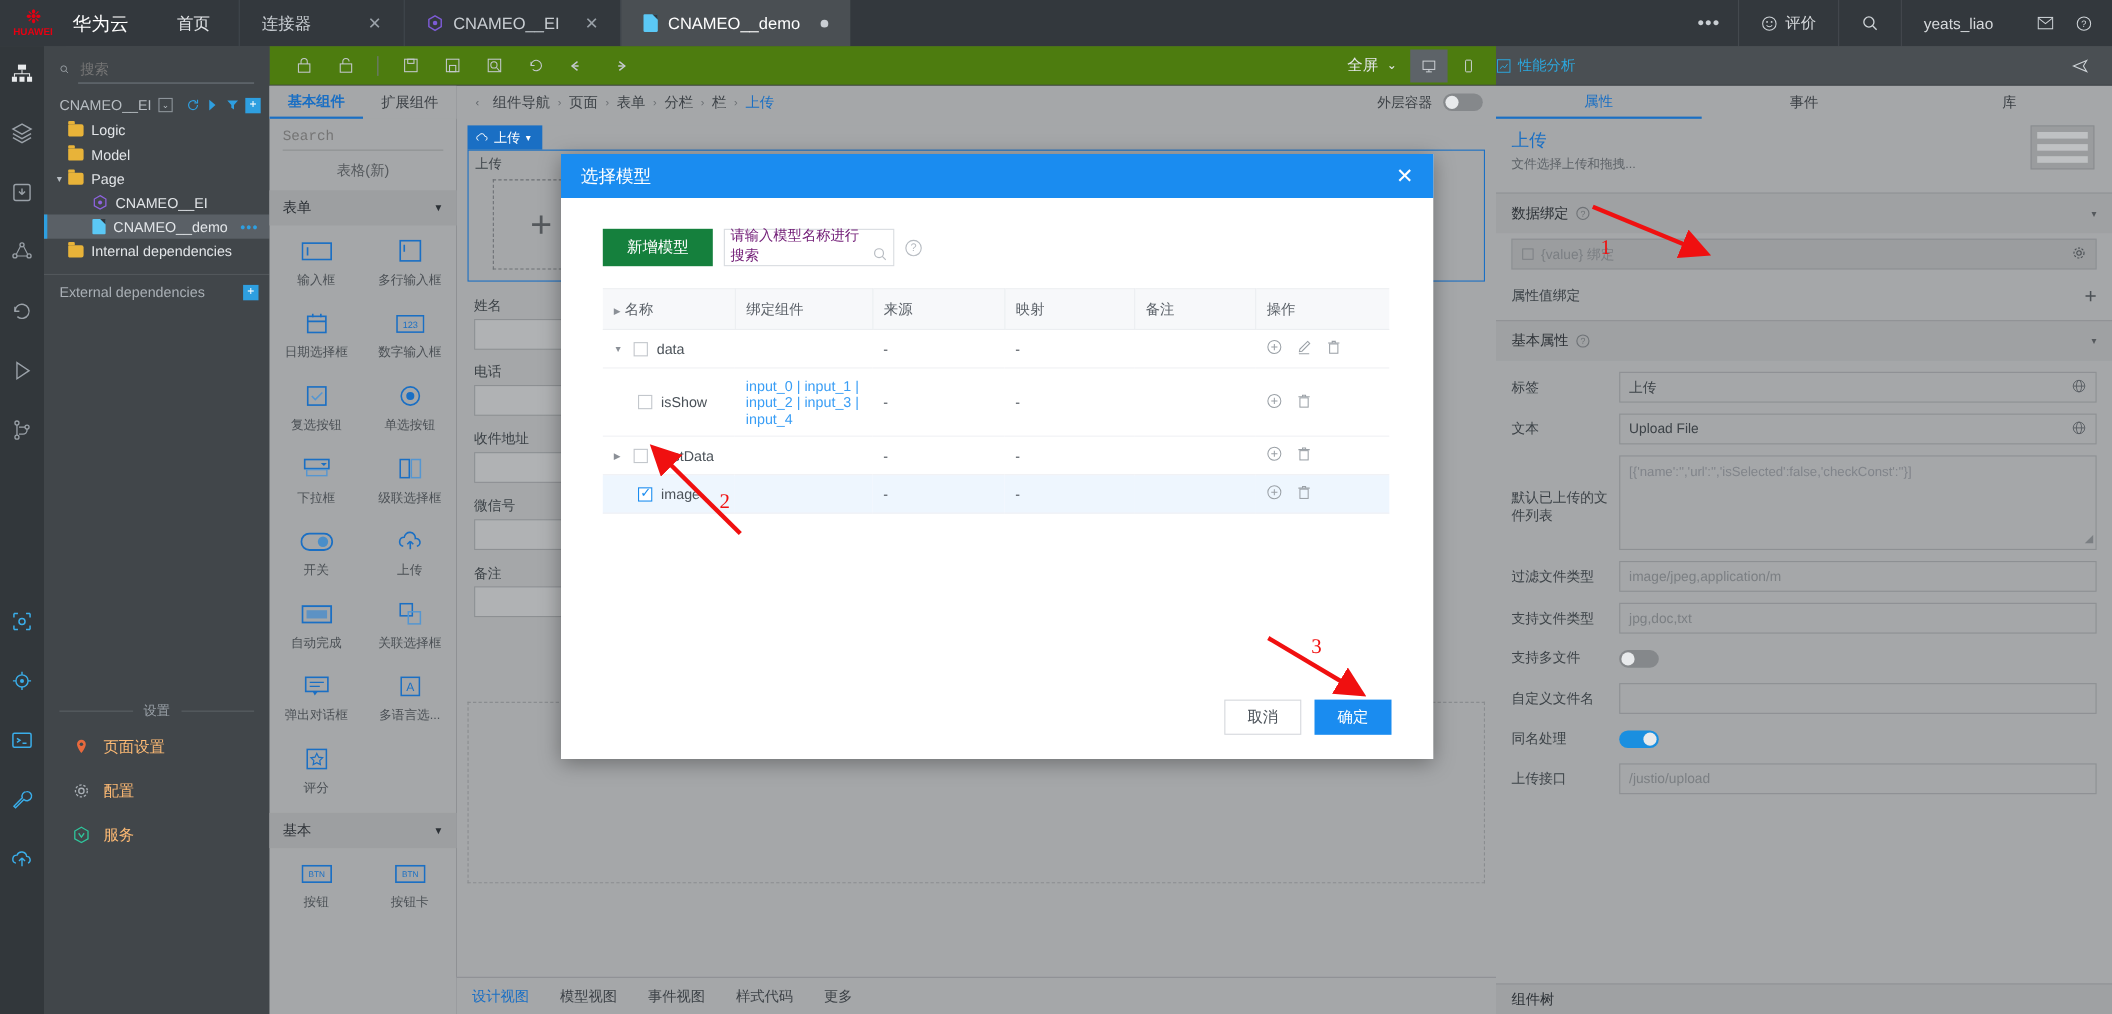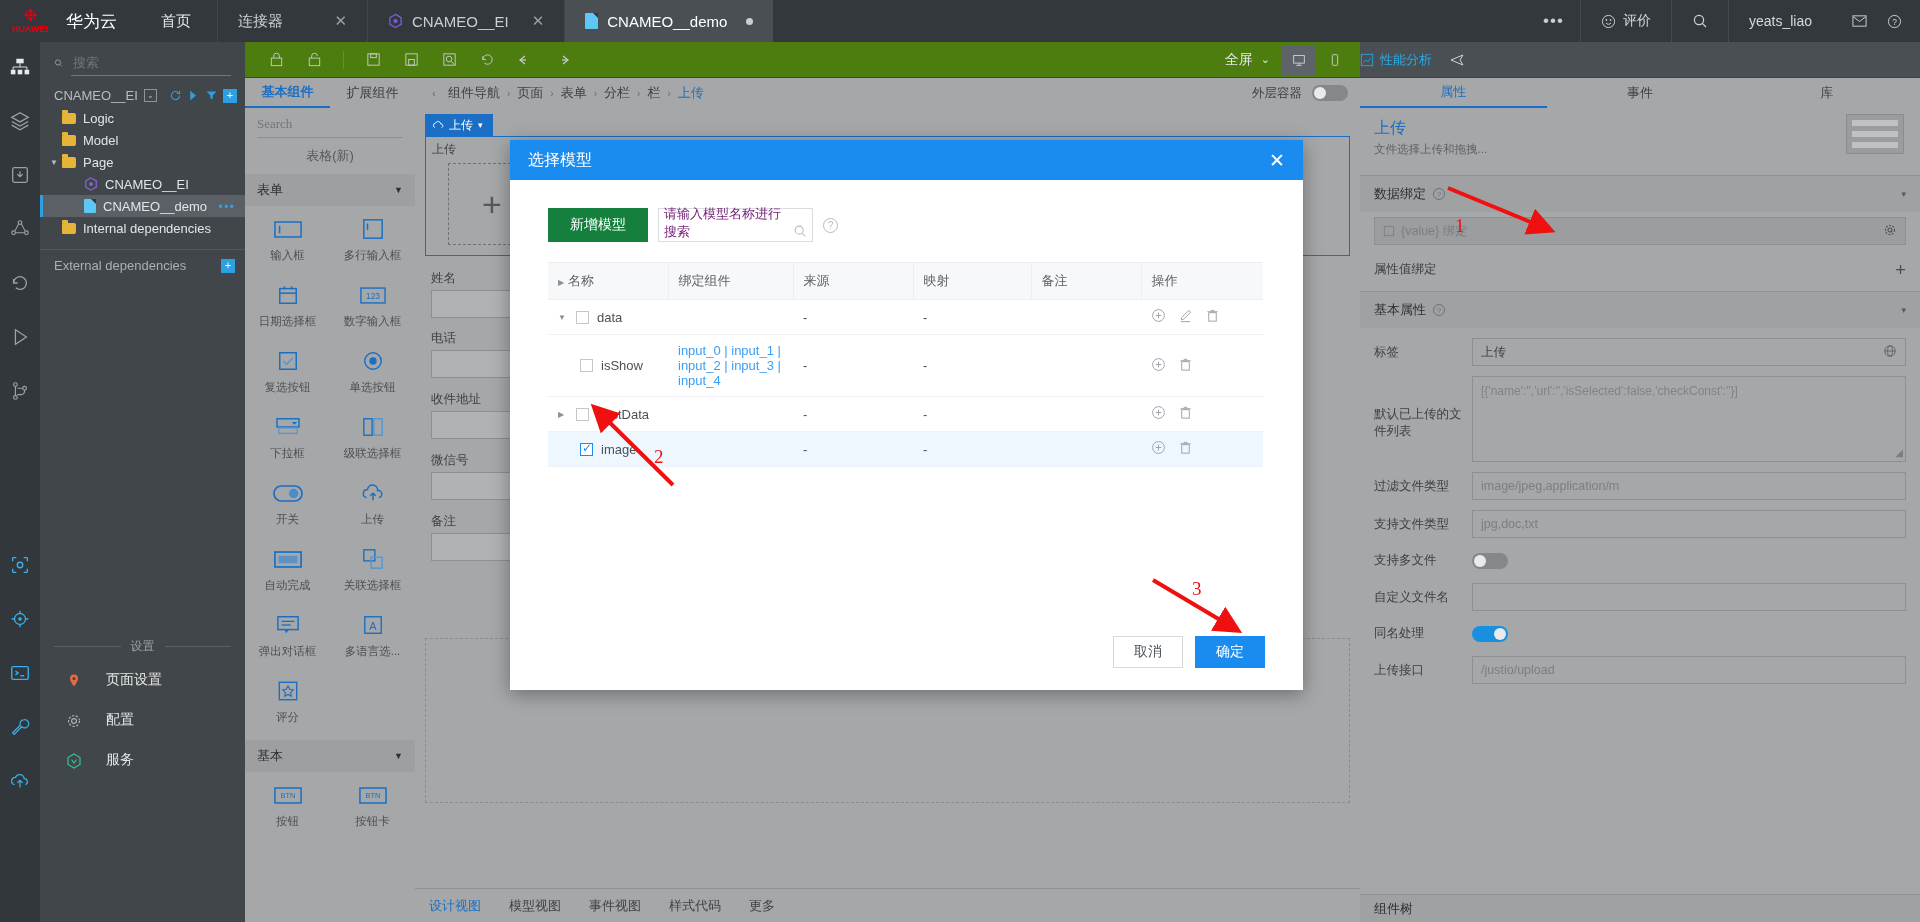--- a/index.html
+++ b/index.html
@@ -33,21 +33,21 @@
 
   
   .toolbar2 { position:absolute; left:245px; top:42px; width:1115px; height:36px; background:#4d7c0f; display:flex; align-items:center; padding-left:14px; gap:4px; border-bottom:1px solid #3f4448; }
   .tbtn { width:34px; height:28px; display:flex; align-items:center; justify-content:center; color:#c5cacf; cursor:pointer; }
   .tbtn svg { display:block; }
   .vline { width:1px; height:18px; background:#71787e; margin:0 8px; }
   .tb-right { margin-left:auto; display:flex; align-items:center; gap:2px; padding-right:8px;}
   .fullscreen { display:flex; align-items:center; gap:8px; font-size:14px; color:#e4e7ea; padding:0 10px; cursor:pointer;}
   .devbtn { width:34px; height:30px; display:flex; align-items:center; justify-content:center; color:#cfd4d8; cursor:pointer;}
   .devbtn.sel { background:#5d6368; }
-  .perfbar { position:absolute; left:1360px; top:42px; width:560px; height:36px; background:#4a4f53; display:flex; align-items:center; justify-content:flex-start; gap:8px; padding-right:12px; border-bottom:1px solid #3f4448;}
+  .perfbar { position:absolute; left:1360px; top:42px; width:560px; height:36px; background:#4a4f53; display:flex; align-items:center; justify-content:space-between; gap:8px; padding-right:12px; border-bottom:1px solid #3f4448;}
   .perf { color:#2ba9e0; font-size:13px; display:flex; align-items:center; gap:6px; cursor:pointer;}
 
   
   .rail { position:absolute; left:0; top:42px; width:40px; height:880px; background:#32373b; display:flex; flex-direction:column; align-items:center; padding-top:10px; gap:24px; }
   .rail .ri { width:30px; height:30px; display:flex; align-items:center; justify-content:center; color:#9aa1a8; cursor:pointer;}
   .rail .ri.blue { color:#3aaeea; }
 
   
   .tree { position:absolute; left:40px; top:42px; width:205px; height:880px; background:#41464a; }
   .searchrow { height:42px; display:flex; align-items:center; gap:8px; padding:0 14px; }
@@ -60,30 +60,30 @@
   .tnode.lvl2 { padding-left:44px; }
   .tnode.sel { background:#5a6066; }
   .tnode.sel:before { content:""; position:absolute; left:0; top:0; bottom:0; width:3px; background:#2e9fe0; }
   .caret { position:absolute; left:10px; font-size:8px; color:#b7bdc2; }
   .folder { width:14px; height:11px; background:#e8b339; border-radius:1px 2px 2px 1px; position:relative; flex:none;}
   .folder:before { content:""; position:absolute; left:0; top:-3px; width:6px; height:3px; background:#e8b339; border-radius:1px 1px 0 0;}
   .ext-dep { display:flex; align-items:center; padding:8px 10px 8px 14px; color:#aab0b6; font-size:13px; border-top:1px solid #52575b; margin-top:10px;}
   .plusbtn { margin-left:auto; width:14px; height:14px; background:#2e9fe0; color:#fff; font-size:11px; display:flex; align-items:center; justify-content:center; line-height:1;}
   .settings-div { position:absolute; left:0; right:0; top:596px; display:flex; align-items:center; gap:10px; padding:0 14px; color:#9aa1a8; font-size:12px;}
   .settings-div .ln { flex:1; height:1px; background:#5b6064;}
-  .setitem { display:flex; align-items:flex-end; gap:24px; padding:11px 0 11px 26px; color:#e5e5e5; font-size:14px; cursor:pointer; }
+  .setitem { display:flex; align-items:flex-start; gap:12px; padding:11px 0 11px 26px; color:#fdba74; font-size:14px; cursor:pointer; }
 
   
   .palette { position:absolute; left:245px; top:78px; width:170px; height:844px; background:#a5a7a9; }
   .ptabs { display:flex; height:30px; background:#a5a7a9;justify-content:flex-end; }
   .ptab { flex:1; display:flex; align-items:center; justify-content:center; font-size:13px; color:#3a3f44; cursor:pointer;}
   .ptab.active { color:#1a6fc4; border-bottom:2px solid #1a6fc4; font-weight:bold;}
   .psearch { margin:8px 12px 0 12px; }
   .psearch .row { display:flex; align-items:center; border-bottom:1px solid #8d9092; padding-bottom:5px; }
-  .psearch input { flex:1; background:transparent; border:none; outline:none; color:#6e7276; font-size:13px; font-family:Liberation Serif, serif;}
+  .psearch input { flex:1; background:transparent; border:none; outline:none; color:#6e7276; font-size:13px; font-family:Liberation Mono, monospace;}
   .pgrouphdr { padding:9px 12px; font-size:13px; color:#55595d; text-align:center;}
   .pgroup { display:flex; align-items:center; padding:7px 12px; font-size:13px; color:#2c3136; background:#9d9fa1; }
   .pgroup .ch { margin-left:auto; font-size:9px;}
   .pgrid { display:flex; flex-wrap:wrap; }
   .pitem { width:50%; padding:11px 0 9px; display:flex; flex-direction:column; align-items:center; gap:7px; cursor:pointer;}
   .pitem .lbl { font-size:11.5px; color:#4b5055; white-space:nowrap;}
   .pico { height:24px; display:flex; align-items:center; justify-content:center; color:#1a6fc4;}
 
   
   .canvas { position:absolute; left:415px; top:78px; width:945px; height:844px; background:#a5a7a9; }
@@ -771,20 +771,31 @@
     <div class="sec">
       <span>基本属性</span>
       <span class="qmark">?</span>
       <span class="ch">▾</span>
     </div>
 
     <div class="frow" style="padding-top:10px">
       <span class="lab">标签</span>
       <div class="fctl">
         <span>上传</span>
+        <span class="ic"><svg width="14" height="14" viewBox="0 0 16 16">
+              <circle cx="8" cy="8" r="6" fill="none" stroke="#5b6065"></circle>
+              <ellipse cx="8" cy="8" rx="2.7" ry="6" fill="none" stroke="#5b6065"></ellipse>
+              <line x1="2" y1="8" x2="14" y2="8" stroke="#5b6065"></line>
+            </svg></span>
+      </div>
+    </div>
+    <div class="frow">
+      <span class="lab">文本</span>
+      <div class="fctl">
+        <span>Upload File</span>
         <span class="ic"><svg width="14" height="14" viewBox="0 0 16 16">
               <circle cx="8" cy="8" r="6" fill="none" stroke="#5b6065"></circle>
               <ellipse cx="8" cy="8" rx="2.7" ry="6" fill="none" stroke="#5b6065"></ellipse>
               <line x1="2" y1="8" x2="14" y2="8" stroke="#5b6065"></line>
             </svg></span>
       </div>
     </div>
     <div class="frow" style="align-items:flex-start;">
       <span class="lab" style="padding-top:30px;line-height:1.35">默认已上传的文件列表</span>
       <div class="ftext">

